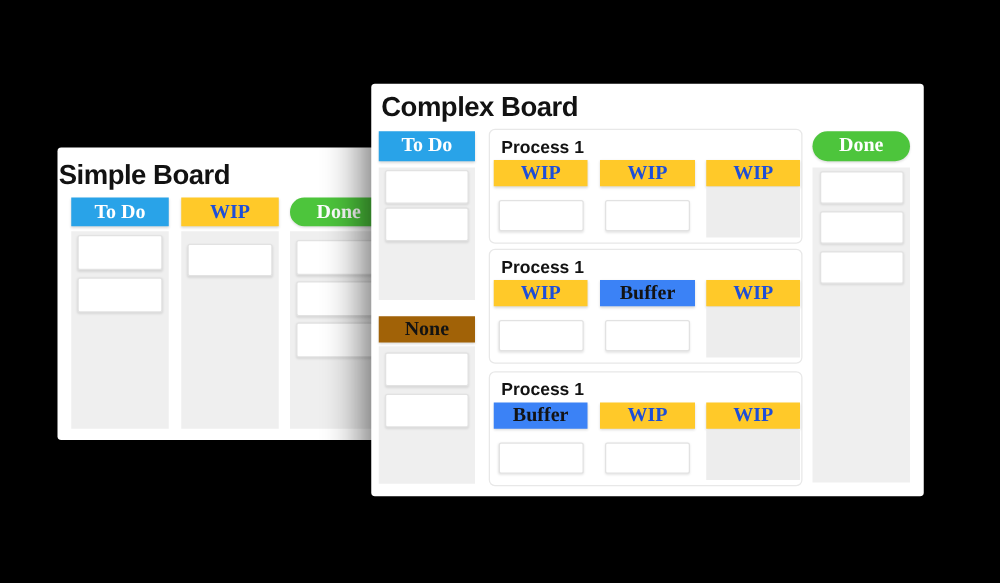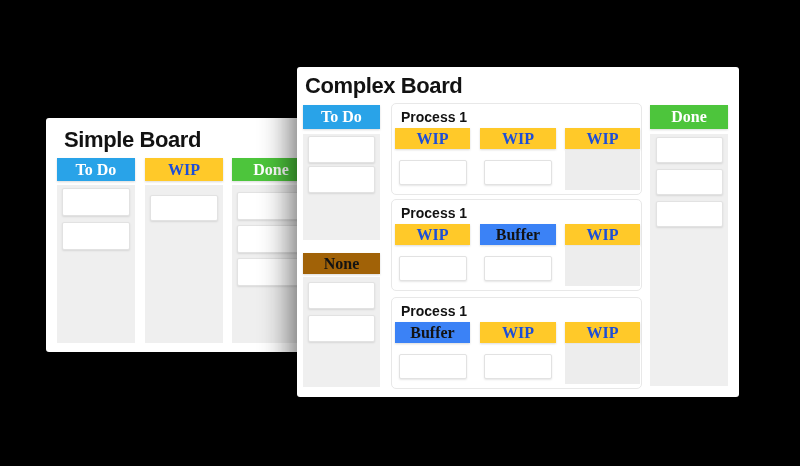--- a/index.html
+++ b/index.html
@@ -5,29 +5,29 @@
   html,body{margin:0;padding:0;background:#000;}
   #stage{
     position:relative;width:800px;height:466px;background:#000;overflow:hidden;
     font-family:"Liberation Sans","DejaVu Sans",sans-serif;
   }
   .board{position:absolute;background:#fff;border-radius:3px;}
   #simple-board{left:46px;top:118px;width:524px;height:234px;}
   #complex-board{left:297px;top:67px;width:442px;height:330px;
     box-shadow:-14px 10px 26px rgba(0,0,0,.32), 0 6px 18px rgba(0,0,0,.25);}
   .board-title{position:absolute;font-size:22px;font-weight:bold;color:#121212;letter-spacing:-0.4px;white-space:nowrap;}
-  #simple-board .board-title{left:18px;top:9px;text-align:right;}
+  #simple-board .board-title{left:1px;top:9px;text-align:right;}
   #complex-board .board-title{left:8px;top:6px;}
 
   .col-head{position:absolute;display:flex;align-items:center;justify-content:center;
     font-size:16px;font-weight:bold;box-shadow:0 1px 2px rgba(0,0,0,.15);font-family:Liberation Serif, serif;}
   .head-todo{background:#29A3E8;color:#fff;}
   .head-wip{background:#FFC929;color:#1d4ed8;}
   .head-buffer{background:#3b82f6;color:#131313;text-align:center;}
-  .head-done{background:#4DC53C;color:#fff;}
+  .head-done{background:#4DC53C;color:#fff;border-radius:12px;}
   .head-none{background:#a16207;color:#131313;}
 
   .col-bg{position:absolute;background:#EFEFEF;display:flex;flex-direction:column;align-items:center;box-sizing:border-box;}
   .kcard{flex:none;background:#fff;border:1px solid #E2E2E2;border-radius:2px;box-shadow:0 1px 2px rgba(0,0,0,.10);box-sizing:border-box;}
 
   
   #simple-board .h1{left:11px;top:40px;width:78px;height:23px;}
   #simple-board .h2{left:99px;top:40px;width:78px;height:23px;}
   #simple-board .h3{left:186px;top:40px;width:78px;height:23px;}
   #simple-board .c1{left:11px;top:67px;width:78px;height:158px;padding-top:3px;gap:6px;}

